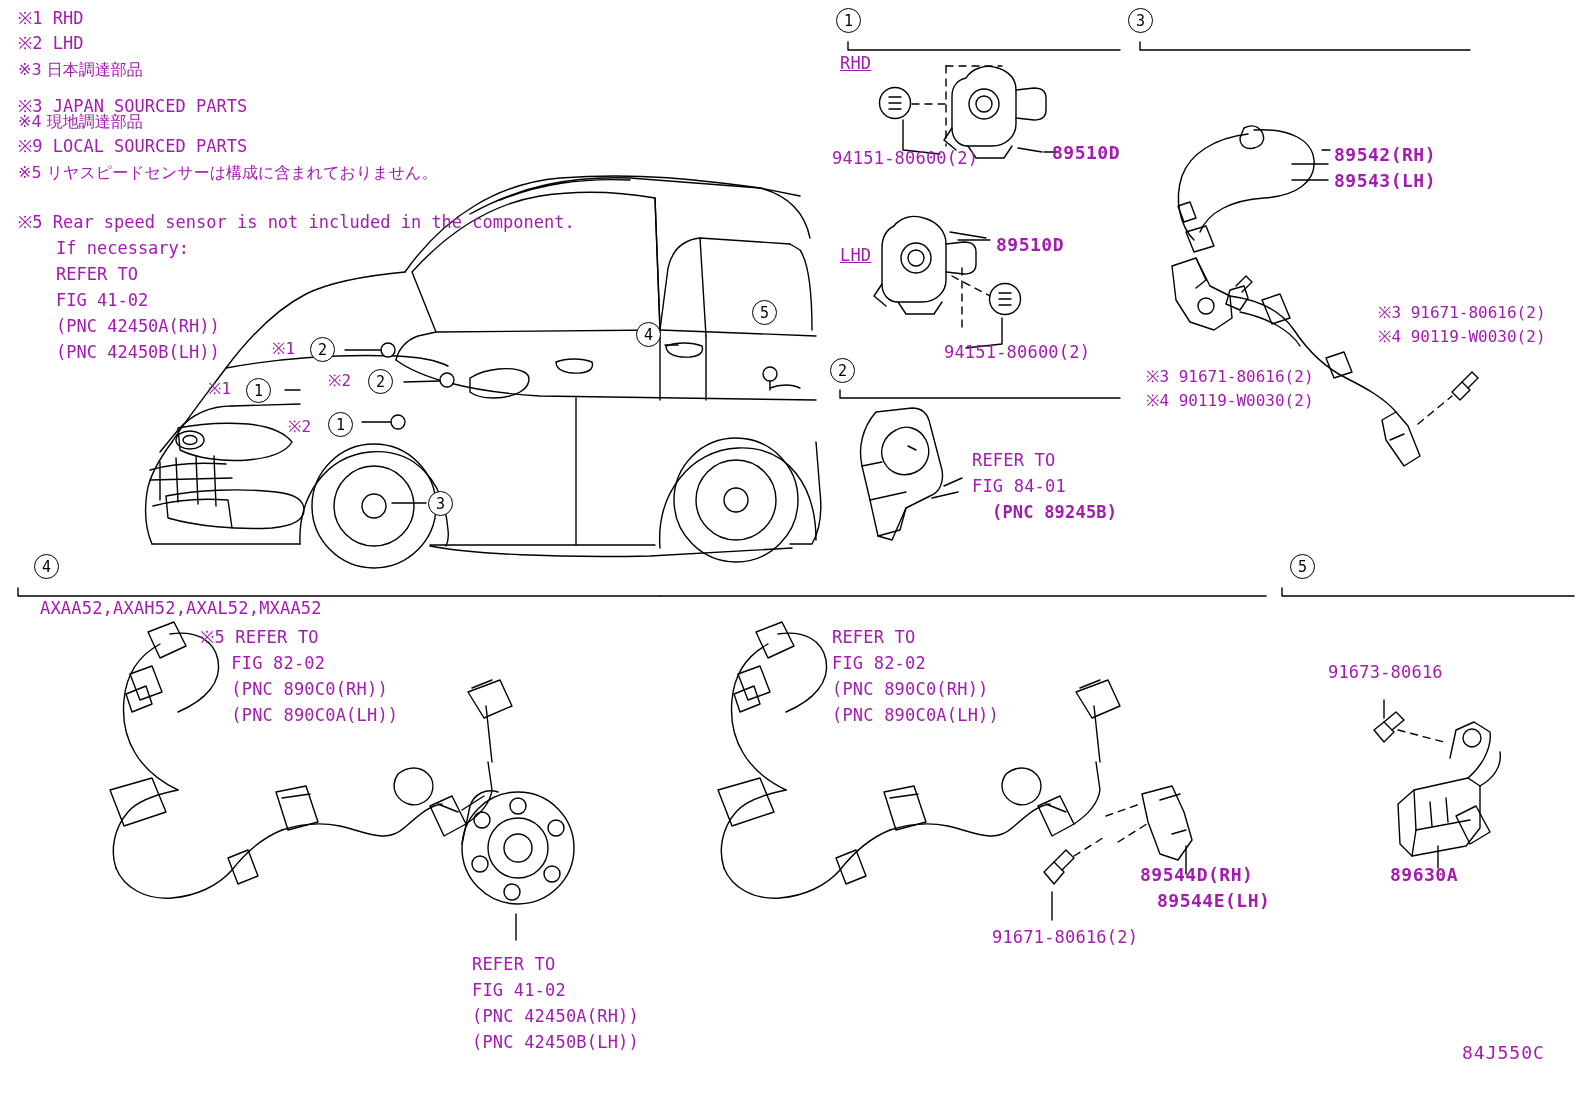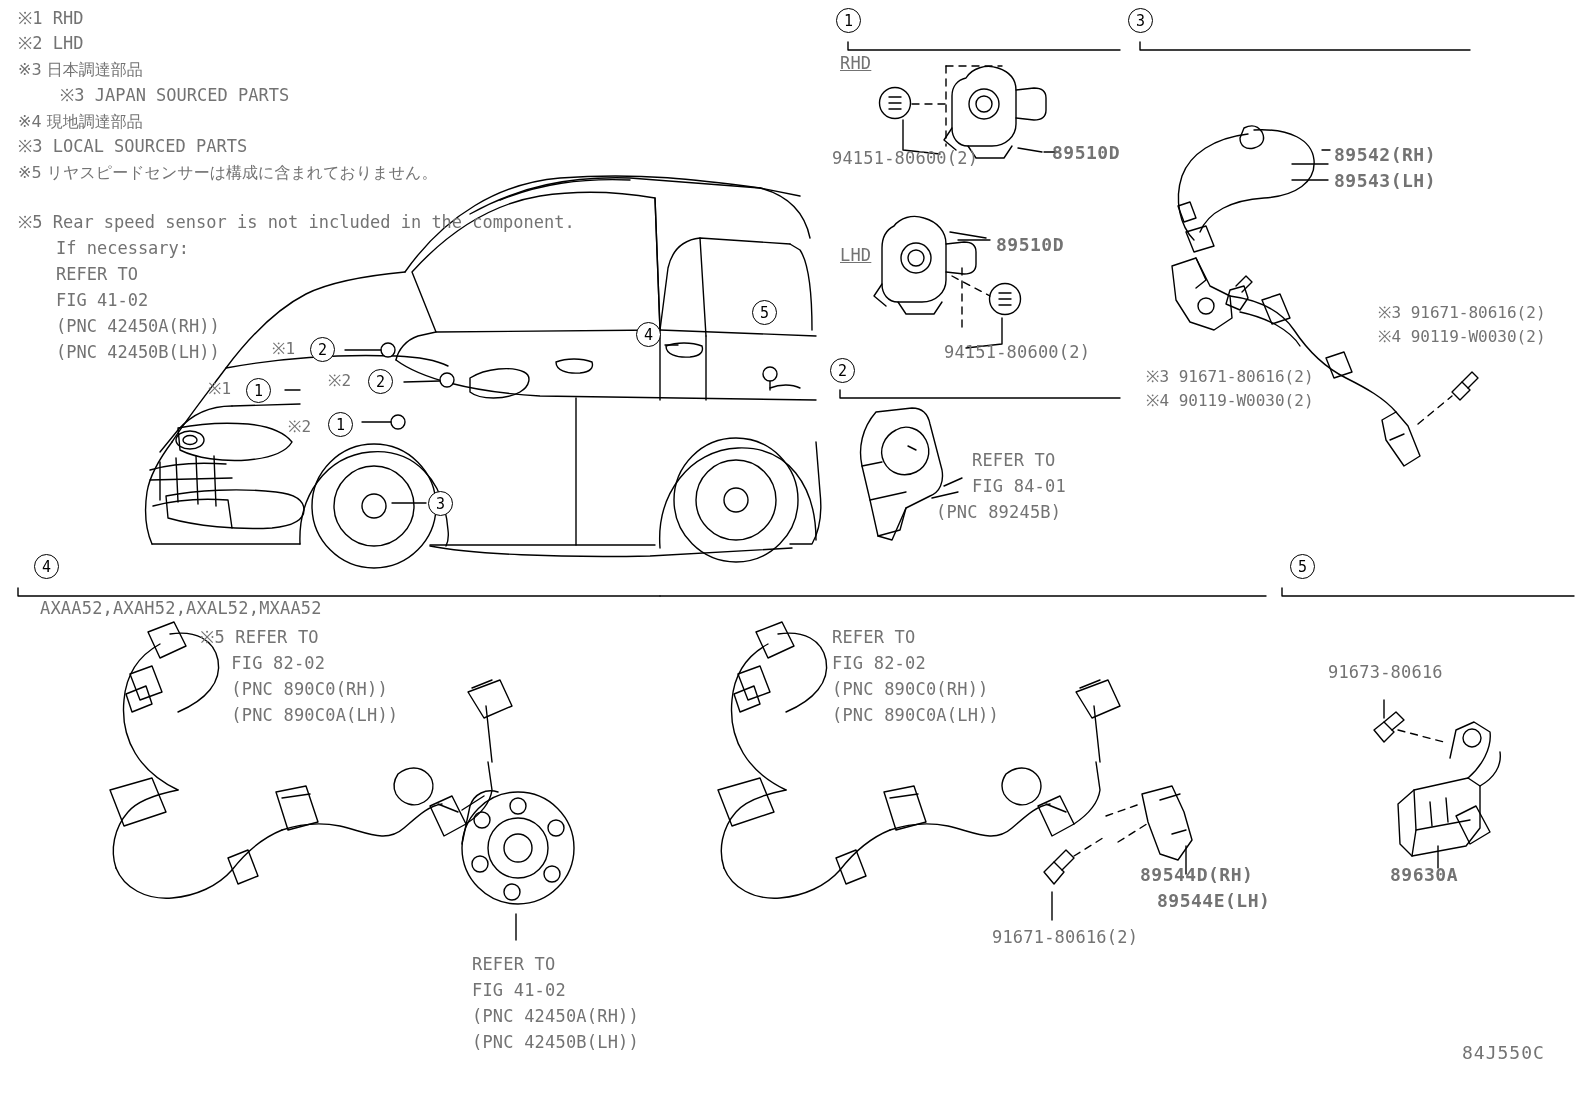--- a/index.html
+++ b/index.html
@@ -15,21 +15,21 @@
     font-family: "DejaVu Sans Mono", monospace;
     color: #000000;
     overflow: hidden;
   }
   .txt {
     position: absolute;
     white-space: pre;
     font-family: "DejaVu Sans Mono", monospace;
     font-size: 17px;
     line-height: 25px;
-    color: #737373;
+    color: #a21caf;
   }
   .legend {
     font-size: 17px;
     line-height: 25px;
   }
   .jp {
     font-family: "DejaVu Sans", sans-serif;
     font-size: 16px;
   }
   .label {
@@ -318,23 +318,23 @@
       <path d="M958 240 L990 240"></path>
       <path d="M1292 164 L1328 164"></path>
       <path d="M1292 180 L1328 180"></path>
       <path d="M944 486 L962 478"></path>
     </g>
   </svg>
 
   <div class="txt legend" style="left:18px; top:6px;">※1 RHD</div>
   <div class="txt legend" style="left:18px; top:31px;">※2 LHD</div>
   <div class="txt legend jp" style="left:18px; top:57px;">※3 日本調達部品</div>
-  <div class="txt legend" style="left:18px; top:83px;margin-left:42px;">※3 JAPAN SOURCED PARTS</div>
+  <div class="txt legend" style="left:18px; top:94px;">※3 JAPAN SOURCED PARTS</div>
   <div class="txt legend jp" style="left:18px; top:109px;">※4 現地調達部品</div>
-  <div class="txt legend" style="left:18px; top:134px;">※3 LOCAL SOURCED PARTS</div>
+  <div class="txt legend" style="left:18px; top:134px;">※9 LOCAL SOURCED PARTS</div>
   <div class="txt legend jp" style="left:18px; top:160px;">※5 リヤスピードセンサーは構成に含まれておりません。</div>
   <div class="txt legend" style="left:18px; top:210px;">※5 Rear speed sensor is not included in the component.</div>
 
   <div class="txt" style="left:56px; top:236px;">If necessary:</div>
   <div class="txt" style="left:56px; top:262px;">REFER TO</div>
   <div class="txt" style="left:56px; top:288px;">FIG 41-02</div>
   <div class="txt" style="left:56px; top:314px;">(PNC 42450A(RH))</div>
   <div class="txt" style="left:56px; top:340px;">(PNC 42450B(LH))</div>
 
   <div class="txt small" style="left:272px; top:336px;">※1</div>
@@ -358,21 +358,21 @@
   <div class="txt label" style="left:832px; top:146px;">94151-80600(2)</div>
   <div class="txt label-bold" style="left:1052px; top:140px;">89510D</div>
 
   <div class="txt label" style="left:840px; top:195px; text-decoration:underline;margin-top:48px;">LHD</div>
   <div class="txt label-bold" style="left:996px; top:232px;">89510D</div>
   <div class="txt label" style="left:944px; top:340px;">94151-80600(2)</div>
 
   <div class="circnum" style="left:830px; top:358px;">2</div>
   <div class="txt label" style="left:972px; top:448px;">REFER TO</div>
   <div class="txt label" style="left:972px; top:474px;">FIG 84-01</div>
-  <div class="txt label" style="left:936px; top:500px;">(PNC 89245B)</div>
+  <div class="txt label" style="left:992px; top:500px;font-weight:bold;">(PNC 89245B)</div>
 
   <div class="circnum" style="left:1128px; top:8px;">3</div>
   <div class="txt label-bold" style="left:1334px; top:142px;">89542(RH)</div>
   <div class="txt label-bold" style="left:1334px; top:168px;">89543(LH)</div>
   <div class="txt small" style="left:1378px; top:300px;">※3 91671-80616(2)</div>
   <div class="txt small" style="left:1378px; top:324px;">※4 90119-W0030(2)</div>
   <div class="txt small" style="left:1146px; top:364px;">※3 91671-80616(2)</div>
   <div class="txt small" style="left:1146px; top:388px;">※4 90119-W0030(2)</div>
 
   <div class="circnum" style="left:34px; top:554px;">4</div>

